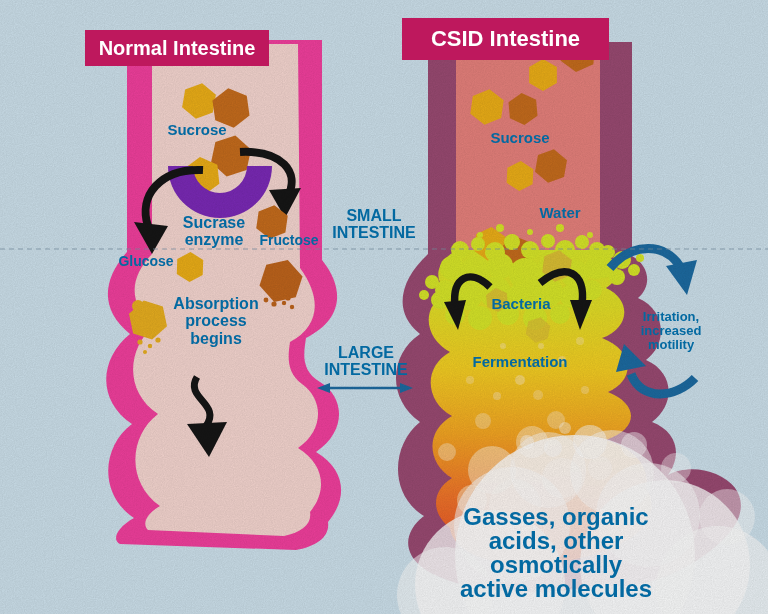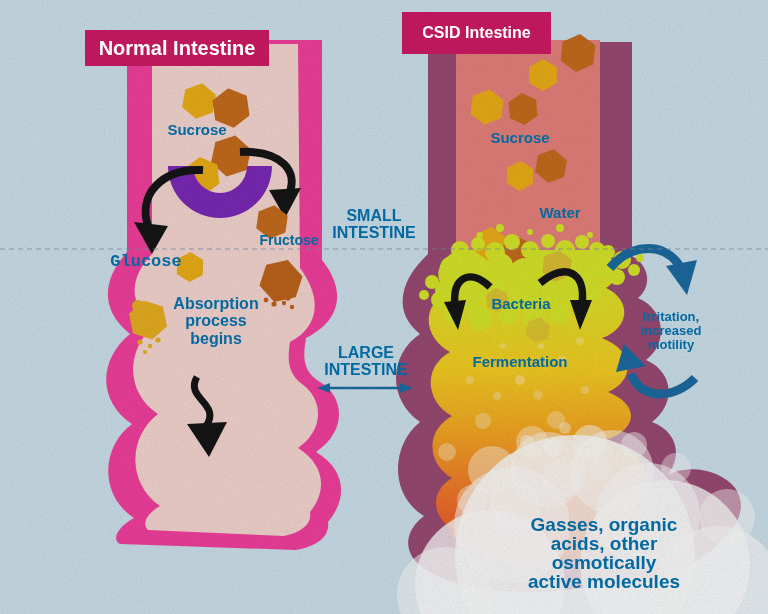--- a/index.html
+++ b/index.html
@@ -14,21 +14,21 @@
     text-align:center;font-weight:700;white-space:nowrap;
     color:#0369a1;line-height:1.08;z-index:3;
   }
   .blue{color:#0369a1;}
   .hdr{
     position:absolute;display:flex;align-items:center;justify-content:center;
     background:#be185d;color:#ffffff;font-weight:700;z-index:3;
     text-align:center;white-space:nowrap;
   }
   #hdr-left{left:85px;top:30px;width:184px;height:36px;font-size:20px;}
-  #hdr-right{left:402px;top:12px;width:149px;height:42px;font-size:16px;}
+  #hdr-right{left:402px;top:18px;width:207px;height:42px;font-size:22px;}
 </style>
 </head>
 <body>
 
 <div id="stage">
 
   <svg id="art" width="768" height="614" viewBox="0 0 768 614">
     <defs>
       <polygon id="hex" points="0,-1 0.866,-0.5 0.866,0.5 0,1 -0.866,0.5 -0.866,-0.5"></polygon>
       <linearGradient id="fermentGrad" gradientUnits="userSpaceOnUse" x1="0" y1="250" x2="0" y2="566">
@@ -281,23 +281,27 @@
     </g>
 
     <rect width="768" height="614" filter="url(#grain)" opacity="0.12"></rect>
   </svg>
 
   <div class="hdr" id="hdr-left">Normal Intestine</div>
   <div class="hdr" id="hdr-right">CSID Intestine</div>
 
   <div class="lbl" style="left:197px;top:130px;font-size:15px;">Sucrose</div>
 
+  <div class="lbl" style="left:214px;top:231px;font-size:16px;">
+    <div>Sucrase</div>
+    <div>enzyme</div>
+  </div>
 
   <div class="lbl" style="left:289px;top:241px;font-size:14px;">Fructose</div>
-  <div class="lbl" style="left:146px;top:262px;font-size:17px;font-family:Liberation Mono, monospace;">Glucose</div>
+  <div class="lbl" style="left:146px;top:262px;font-size:14px;">Glucose</div>
 
   <div class="lbl" style="left:216px;top:321px;font-size:16px;">
     <div>Absorption</div>
     <div>process</div>
     <div>begins</div>
   </div>
 
 
   <div class="lbl blue" style="left:374px;top:224px;font-size:16px;">
     <div>SMALL</div>
@@ -313,20 +317,20 @@
   <div class="lbl" style="left:560px;top:213px;font-size:15px;">Water</div>
   <div class="lbl" style="left:521px;top:304px;font-size:15px;">Bacteria</div>
   <div class="lbl" style="left:520px;top:362px;font-size:15px;">Fermentation</div>
 
   <div class="lbl blue" style="left:671px;top:331px;font-size:13px;">
     <div>Irritation,</div>
     <div>increased</div>
     <div>motility</div>
   </div>
 
-  <div class="lbl blue" style="left:556px;top:553px;font-size:19px;line-height:1.0;margin-left:48px;">
+  <div class="lbl blue" style="left:556px;top:553px;font-size:24px;line-height:1.0;">
     <div>Gasses, organic</div>
     <div>acids, other</div>
     <div>osmotically</div>
     <div>active molecules</div>
   </div>
 
 </div>
 
 </body></html>

